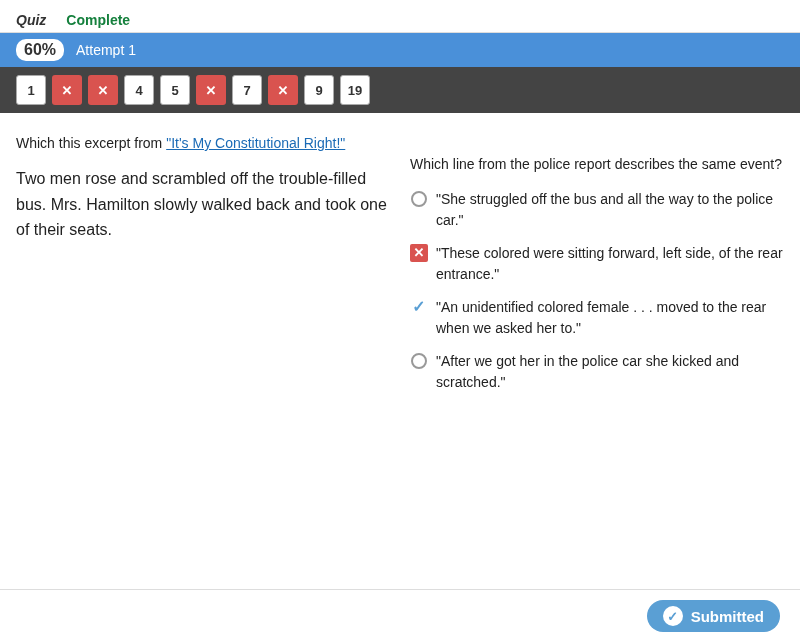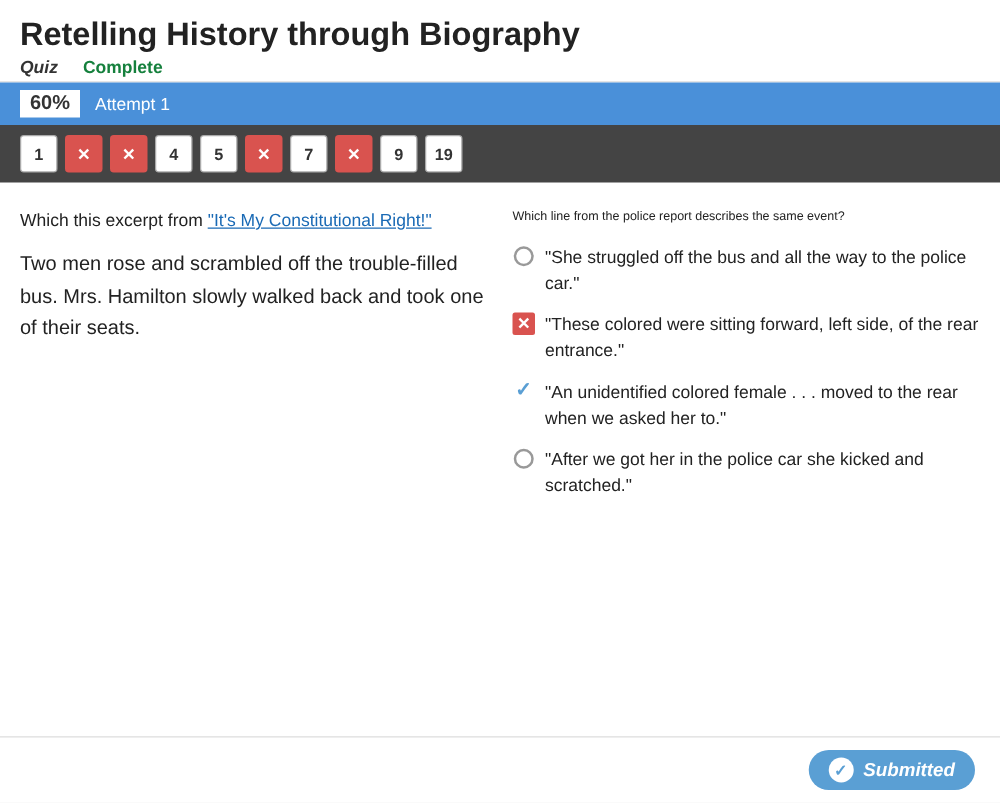--- a/index.html
+++ b/index.html
@@ -50,21 +50,21 @@
       display: flex;
       align-items: center;
       gap: 12px;
     }
     .score-badge {
       background: #fff;
       color: #333;
       font-size: 16px;
       font-weight: bold;
       padding: 2px 8px;
-      border-radius: 0;
+      border-radius: 10px;
     }
     .attempt-label {
       color: #fff;
       font-size: 14px;
     }
     .question-nav {
       background: #444;
       padding: 8px 16px;
       display: flex;
       align-items: center;
@@ -114,21 +114,22 @@
       font-size: 16px;
     }
     .right-panel {
       flex: 1;
       font-size: 14px;
       color: #222;
     }
     .question-text {
       margin-bottom: 14px;
       line-height: 1.5;
-      font-size: 10px;
+      font-size: 14px;
+      margin-top: 21px;
     }
     .answer-option {
       display: flex;
       align-items: flex-start;
       gap: 8px;
       margin-bottom: 12px;
       line-height: 1.5;
     }
     .option-indicator {
       width: 18px;
@@ -196,30 +197,28 @@
       align-items: center;
       justify-content: center;
       color: #5a9fd4;
       font-size: 13px;
       font-weight: bold;
     }
     .submitted-text {
       color: #fff;
       font-size: 15px;
       font-weight: bold;
-      font-style: italic;
     }
   </style>
 </head>
 <body>
 
 <div class="page-wrapper">
 
   <div class="header">
-    <div class="page-title">Retelling History through Biography</div>
     <div class="quiz-status-row">
       <span class="quiz-label">Quiz</span>
       <span class="complete-label">Complete</span>
     </div>
   </div>
 
   <div class="score-bar">
     <span class="score-badge">60%</span>
     <span class="attempt-label">Attempt 1</span>
   </div>

